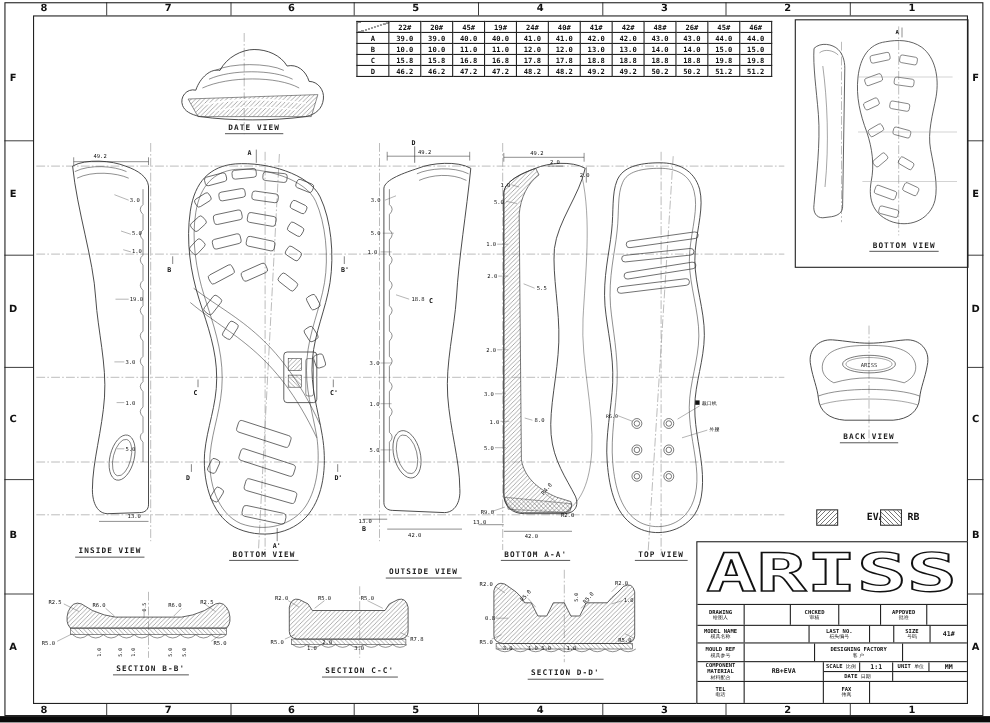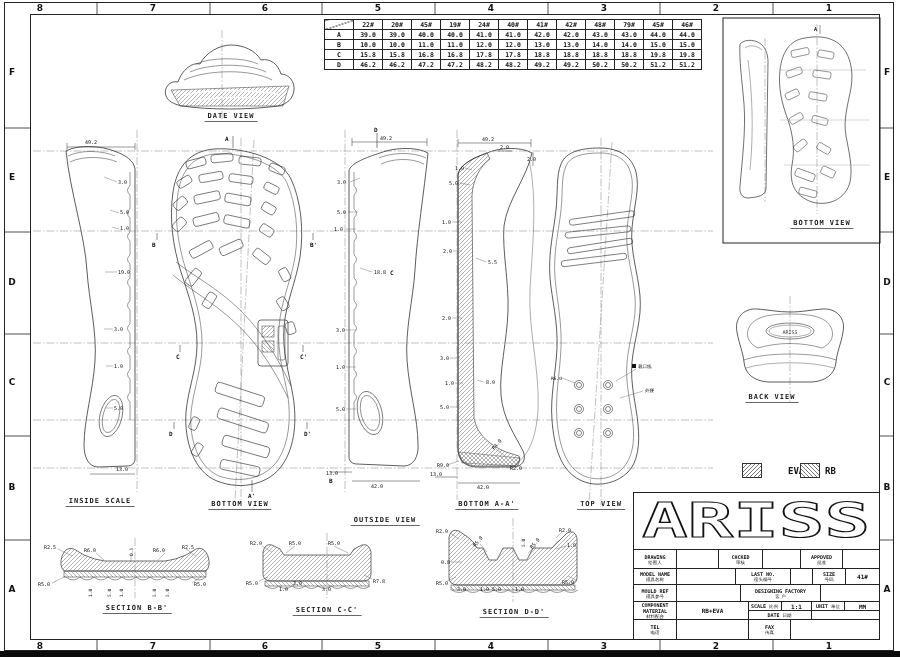--- a/index.html
+++ b/index.html
@@ -468,21 +468,21 @@
           <th class="diag"></th>
           <th>22#</th>
           <th>20#</th>
           <th>45#</th>
           <th>19#</th>
           <th>24#</th>
           <th>40#</th>
           <th>41#</th>
           <th>42#</th>
           <th>48#</th>
-          <th>79#</th>
+          <th>26#</th>
           <th>45#</th>
           <th>46#</th>
         </tr>
         <tr>
           <th>A</th>
           <td>39.0</td>
           <td>39.0</td>
           <td>40.0</td>
           <td>40.0</td>
           <td>41.0</td>
@@ -536,27 +536,27 @@
           <td>49.2</td>
           <td>50.2</td>
           <td>50.2</td>
           <td>51.2</td>
           <td>51.2</td>
         </tr>
       </tbody>
     </table>
 
   <div class="viewlabel" style="left:231px;top:112px">DATE VIEW</div>
-  <div class="viewlabel" style="left:100px;top:497px">INSIDE SCALE</div>
+  <div class="viewlabel" style="left:100px;top:497px">INSIDE VIEW</div>
   <div class="viewlabel" style="left:240px;top:500px">BOTTOM VIEW</div>
   <div class="viewlabel" style="left:385px;top:516px">OUTSIDE VIEW</div>
   <div class="viewlabel" style="left:487px;top:500px">BOTTOM A-A'</div>
   <div class="viewlabel" style="left:601px;top:500px">TOP VIEW</div>
   <div class="viewlabel" style="left:822px;top:219px">BOTTOM VIEW</div>
-  <div class="viewlabel" style="left:772px;top:393px">BACK VIEW</div>
+  <div class="viewlabel" style="left:790px;top:393px">BACK VIEW</div>
   <div class="viewlabel" style="left:137px;top:604px">SECTION B-B'</div>
   <div class="viewlabel" style="left:327px;top:606px">SECTION C-C'</div>
   <div class="viewlabel" style="left:514px;top:608px">SECTION D-D'</div>
 
   <div class="sw eva" style="left:742px;top:463px"></div>
   <div class="swlabel" style="left:788px;top:466px">EVA</div>
   <div class="sw rb" style="left:800px;top:463px"></div>
   <div class="swlabel" style="left:825px;top:466px">RB</div>
 
   <div id="tblock">

